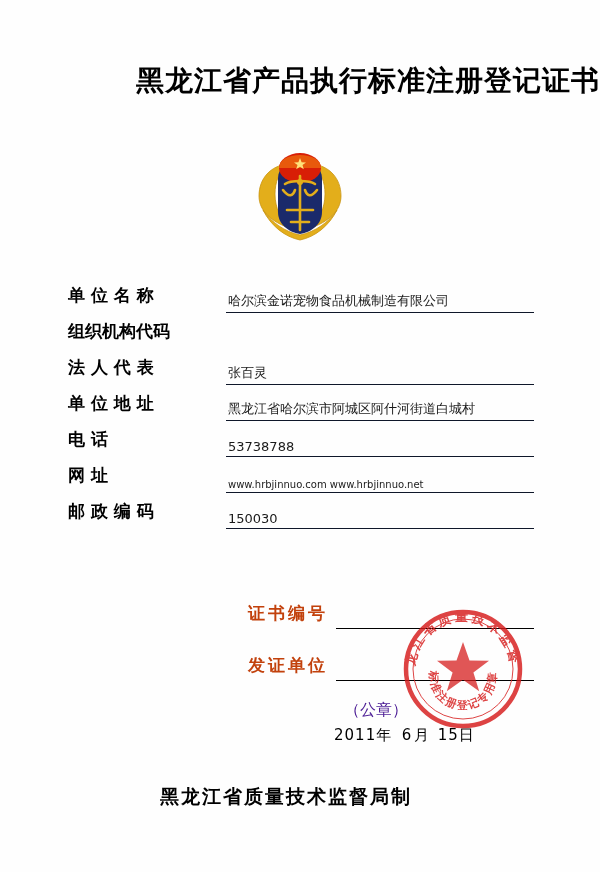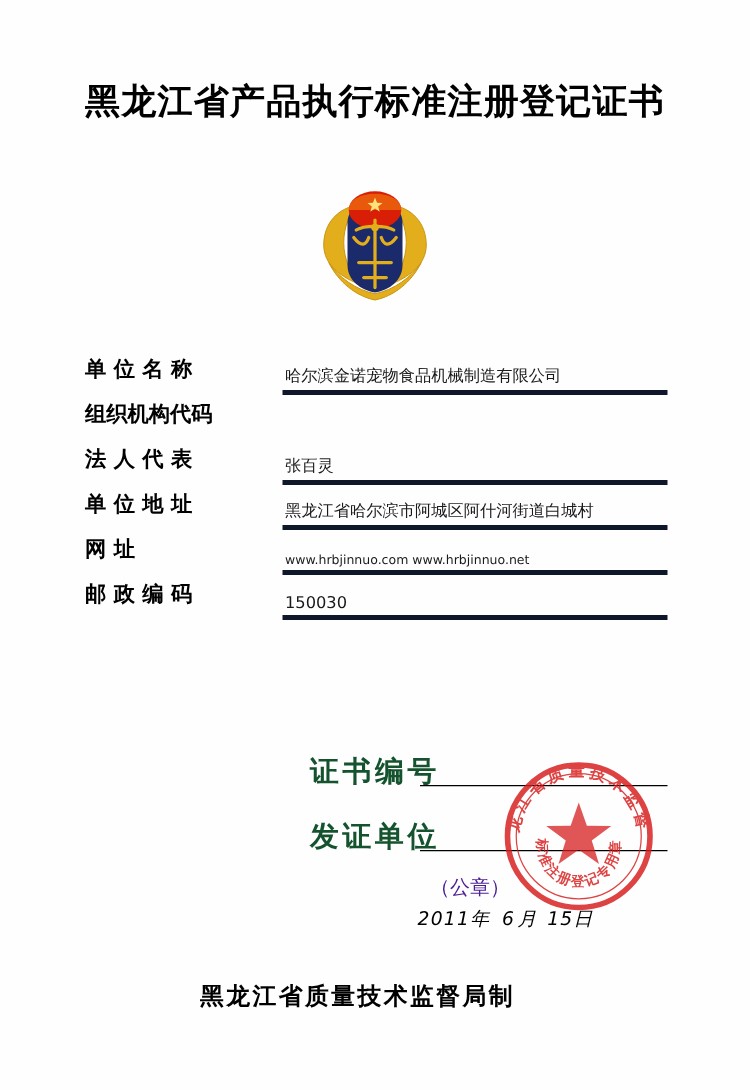--- a/index.html
+++ b/index.html
@@ -22,21 +22,21 @@
     height: 872px;
     background: #fefefe;
   }
 
   
   .title {
     position: absolute;
     top: 62px;
     left: 0;
     width: 600px;
-    text-align: center;
+    text-align: right;
     font-family: "DejaVu Sans", "Liberation Sans", sans-serif;
     font-weight: bold;
     font-size: 28px;
     letter-spacing: 1px;
     color: #000;
   }
 
   
   .emblem {
     position: absolute;
@@ -70,21 +70,21 @@
     display: flex;
     justify-content: space-between;
     text-align: center;
   }
   .field-value-wrap {
     position: absolute;
     left: 158px;
     right: 0;
     top: 0;
     height: 30px;
-    border-bottom: 4px solid #0f172a;
+    border-bottom: 1px solid #0f172a;
   }
   .field-value {
     position: absolute;
     left: 2px;
     bottom: 2px;
     font-family: "DejaVu Sans", "Liberation Sans", sans-serif;
     font-size: 13px;
     color: #1a1a1a;
     white-space: nowrap;
   }
@@ -102,23 +102,23 @@
   .lower-row {
     position: relative;
     height: 52px;
   }
   .lower-label {
     position: absolute;
     left: 0;
     top: 4px;
     font-family: "DejaVu Sans", "Liberation Sans", sans-serif;
     font-weight: bold;
-    font-size: 23px;
+    font-size: 17px;
     letter-spacing: 3px;
-    color: #14532d;
+    color: #c2410c;
   }
   .lower-line {
     position: absolute;
     left: 88px;
     right: 0;
     top: 30px;
     border-bottom: 1px solid #000;
   }
   .lower-value {
     position: absolute;
@@ -134,21 +134,20 @@
   
   .date-row {
     position: absolute;
     top: 726px;
     left: 334px;
     width: 210px;
     font-family: "DejaVu Sans", "Liberation Sans", sans-serif;
     font-size: 15px;
     color: #000;
     letter-spacing: 1px;
-    font-style: italic;
   }
   .date-row .seg {
     display: inline-block;
     margin-right: 2px;
   }
   .date-row .num {
     display: inline-block;
     min-width: 14px;
     text-align: center;
   }
@@ -232,20 +231,26 @@
       </div>
     </div>
 
     <div class="field-row">
       <div class="field-label">单 位 地 址</div>
       <div class="field-value-wrap">
         <div class="field-value">黑龙江省哈尔滨市阿城区阿什河街道白城村</div>
       </div>
     </div>
 
+    <div class="field-row">
+      <div class="field-label">电        话</div>
+      <div class="field-value-wrap">
+        <div class="field-value">53738788</div>
+      </div>
+    </div>
 
     <div class="field-row">
       <div class="field-label">网        址</div>
       <div class="field-value-wrap">
         <div class="field-value small">www.hrbjinnuo.com   www.hrbjinnuo.net</div>
       </div>
     </div>
 
     <div class="field-row">
       <div class="field-label">邮 政 编 码</div>

